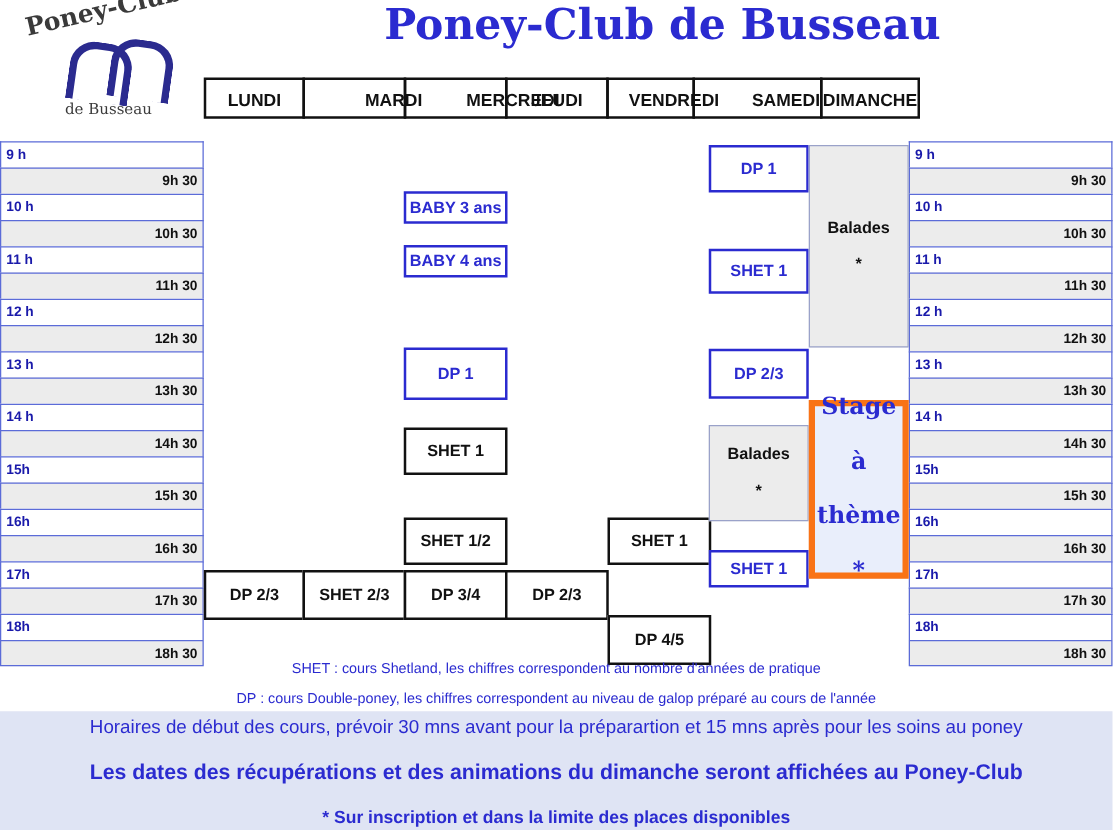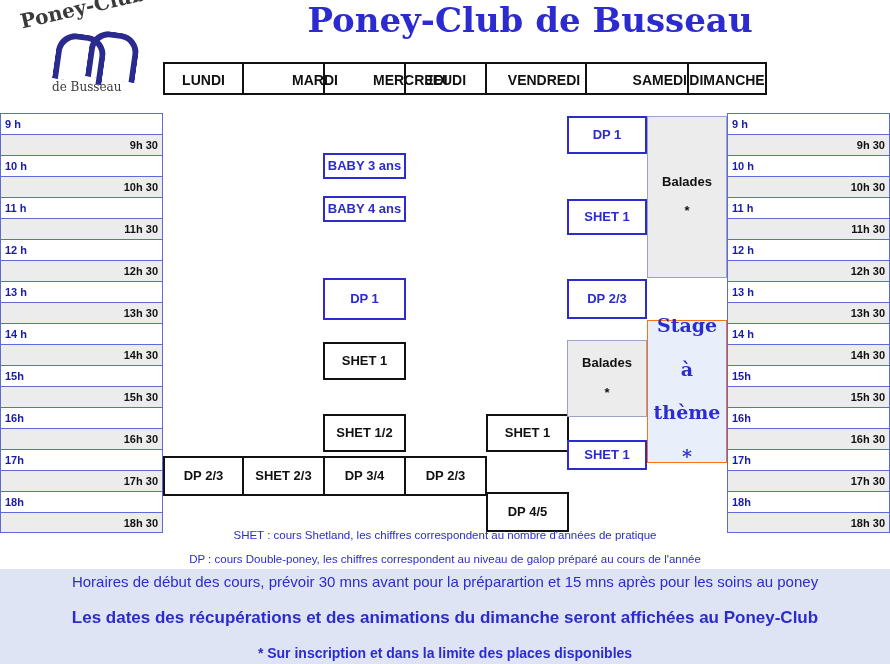--- a/index.html
+++ b/index.html
@@ -78,21 +78,21 @@
     position:absolute;
     box-sizing:border-box;
     display:flex;align-items:center;justify-content:center;
     text-align:left;
     font-size:13px;font-weight:bold;
     line-height:1.15;
   }
   .blk.blue{border:2px solid #2b2bd0;color:#2b2bd0;background:#ffffff;}
   .blk.black{border:2px solid #111;color:#111;background:#ffffff;}
   .blk.grey{border:1px solid #9aa2c9;color:#111;background:#ececec;}
-  .blk.stage{border:1px solid #f97316;color:#2b2bd0;background:#e9eefb;font-size:19px;font-family:"DejaVu Serif",serif;}
+  .blk.stage{border:5px solid #f97316;color:#2b2bd0;background:#e9eefb;font-size:19px;font-family:"DejaVu Serif",serif;}
 
   
   .note{
     position:absolute;width:890px;text-align:center;
     color:#2b2bd0;
   }
   .note.small{font-size:11.5px;}
   .note.big{font-size:16px;font-weight:bold;}
   .note.mid{font-size:15px;}
   .band{
@@ -111,21 +111,21 @@
     <div class="sub">de Busseau</div>
   </div>
 
   <div class="title">Poney-Club de Busseau</div>
 
   <div class="dayhdr" id="dayhdr">
       <div class="cell" style="width: 81px;">LUNDI</div>
       <div class="cell" style="width: 83px; padding-left: 48px;">MARDI</div>
       <div class="cell" style="width: 83px; padding-left: 48px;">MERCREDI</div>
       <div class="cell" style="width: 83px;">JEUDI</div>
-      <div class="cell" style="width: 102px; padding-left: 16px;">VENDREDI</div>
+      <div class="cell" style="width: 71px; padding-left: 16px;">VENDREDI</div>
       <div class="cell" style="width: 104px; text-align: right;">SAMEDI</div>
       <div class="cell" style="width: 80px;">DIMANCHE</div>
     </div>
 
   <div class="timecol left" id="timecol-left">
       <div class="trow full">9 h</div>
       <div class="trow half">9h 30</div>
       <div class="trow full">10 h</div>
       <div class="trow half">10h 30</div>
       <div class="trow full">11 h</div>

